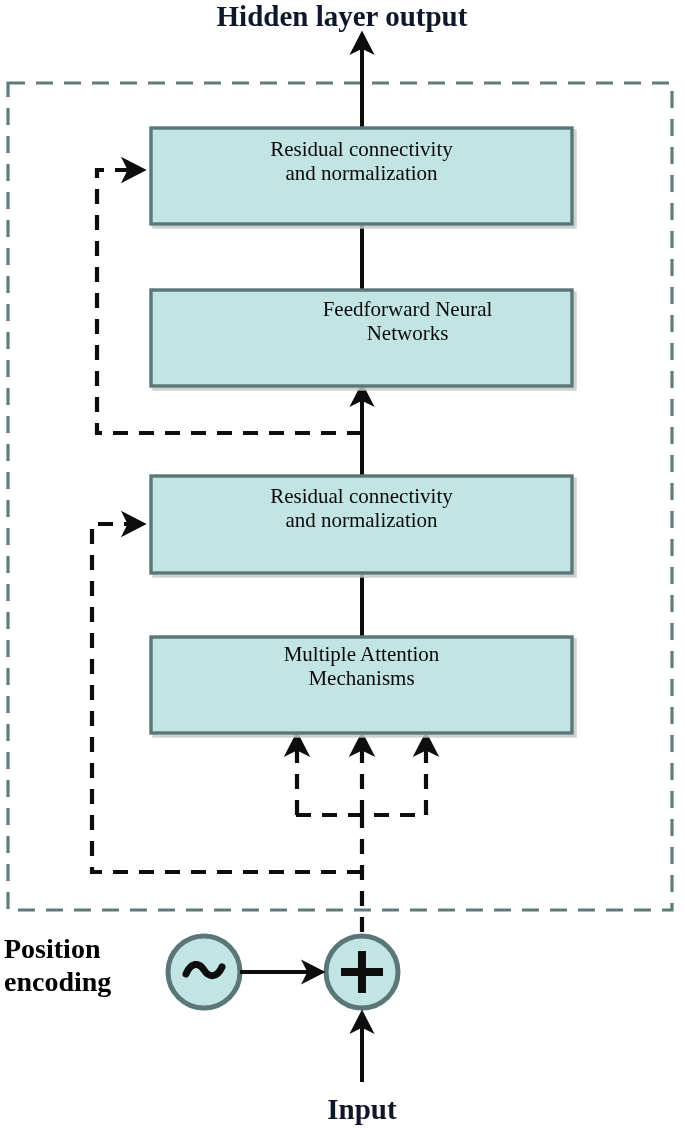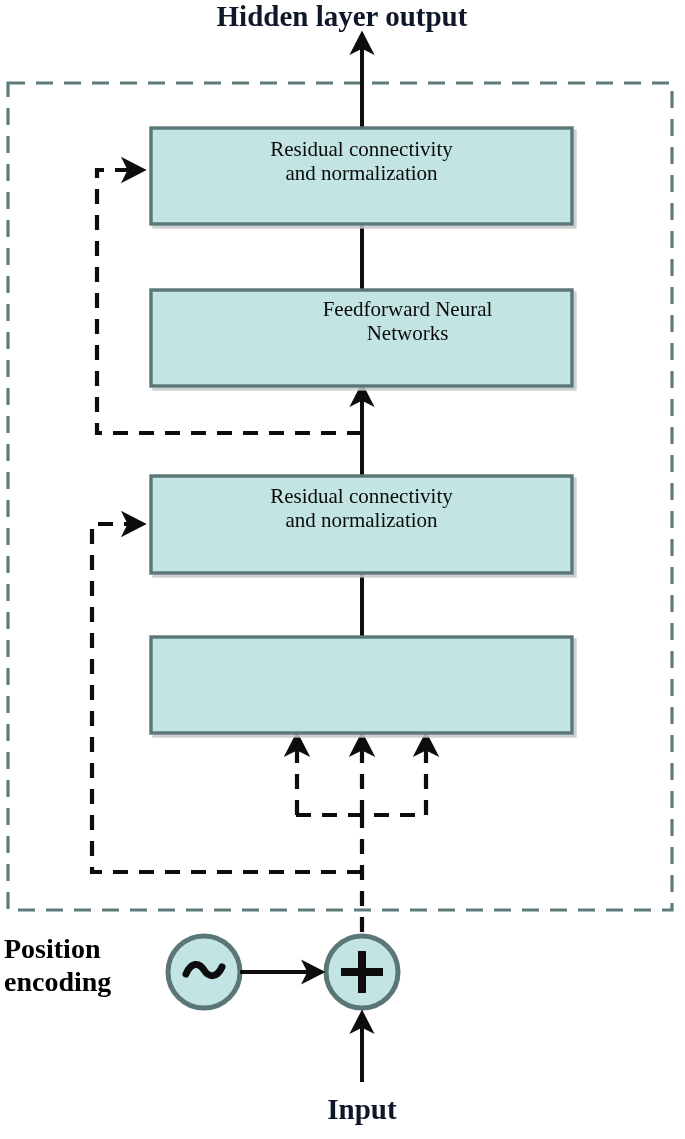--- a/index.html
+++ b/index.html
@@ -135,19 +135,21 @@
 
   <div class="lbl box-label" id="lbl-box1">Residual connectivity
 and normalization</div>
 
   <div class="lbl box-label" id="lbl-box2">Feedforward Neural
 Networks</div>
 
   <div class="lbl box-label" id="lbl-box3">Residual connectivity
 and normalization</div>
 
+  <div class="lbl box-label" id="lbl-box4">Multiple Attention
+Mechanisms</div>
 
   <div class="lbl side-label" id="lbl-position">Position
 encoding</div>
 
   <div class="lbl heading-label" id="lbl-input">Input</div>
 
 </div>
 
 </body></html>

